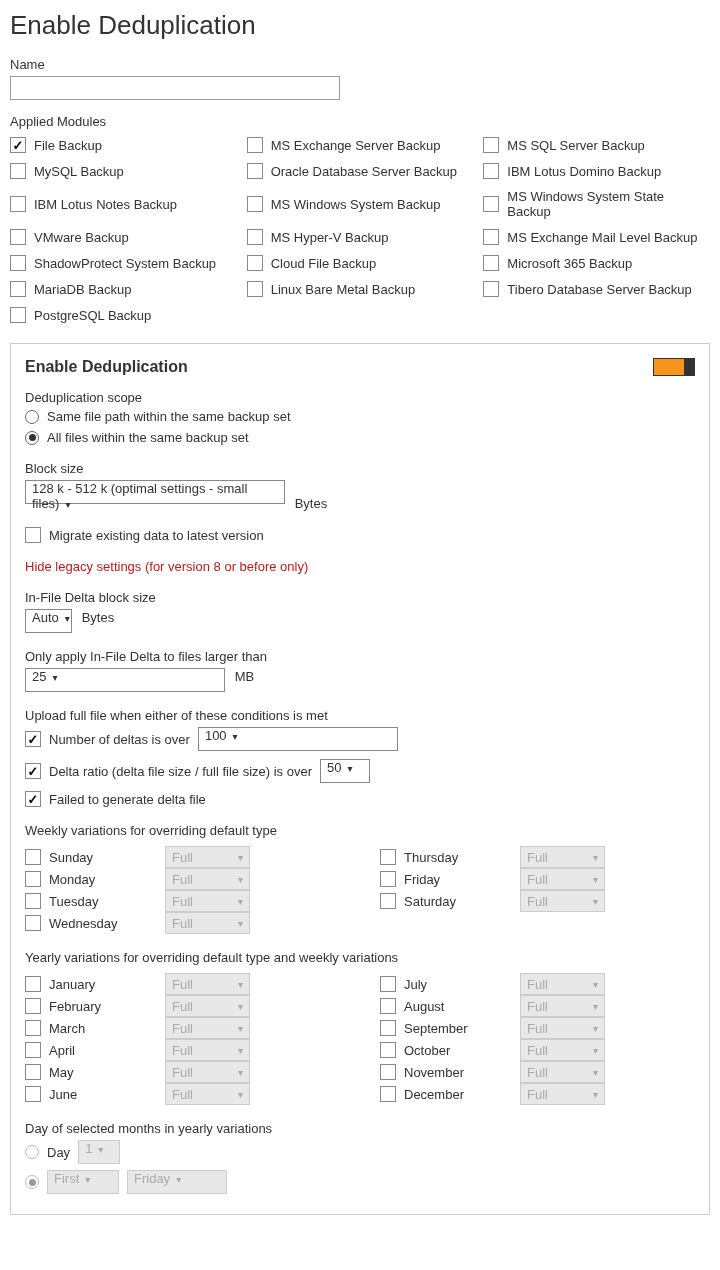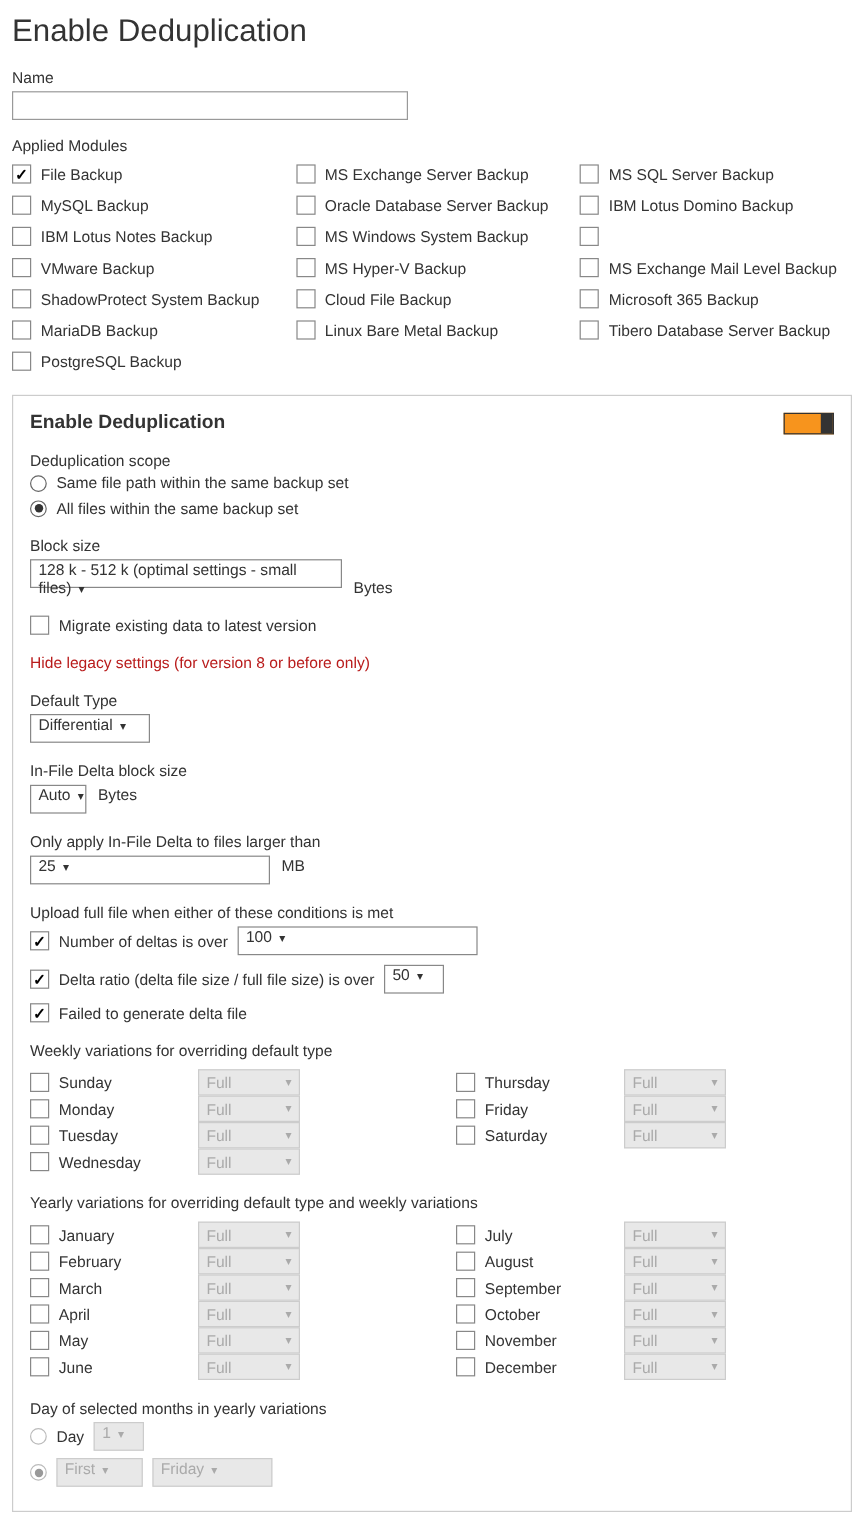--- a/index.html
+++ b/index.html
@@ -78,20 +78,21 @@
       <div class="chk-row">
         <span class="chk"></span>
         <span>IBM Lotus Notes Backup</span>
       </div>
       <div class="chk-row">
         <span class="chk"></span>
         <span>MS Windows System Backup</span>
       </div>
       <div class="chk-row">
         <span class="chk"></span>
+        <span>MS Windows System State Backup</span>
       </div>
       <div class="chk-row">
         <span class="chk"></span>
         <span>VMware Backup</span>
       </div>
       <div class="chk-row">
         <span class="chk"></span>
         <span>MS Hyper-V Backup</span>
       </div>
       <div class="chk-row">
@@ -155,26 +156,20 @@
 
   <div class="sub-section chk-row">
     <span class="chk"></span>
     <span>Migrate existing data to latest version</span>
   </div>
 
   <div class="sub-section">
     <span class="link">Hide legacy settings (for version 8 or before only)</span>
   </div>
 
-  <div class="sub-section">
-    <div class="field-label">Default Type</div>
-    <span class="select-fake inline-block" style="width:100px">
-      <span>Differential</span><span class="caret">▾</span>
-    </span>
-  </div>
 
   <div class="sub-section">
     <div class="field-label">In-File Delta block size</div>
     <span class="select-fake inline-block" style="width:47px">
       <span>Auto</span><span class="caret">▾</span>
     </span>
     <span class="unit">Bytes</span>
   </div>
 
   <div class="sub-section">

